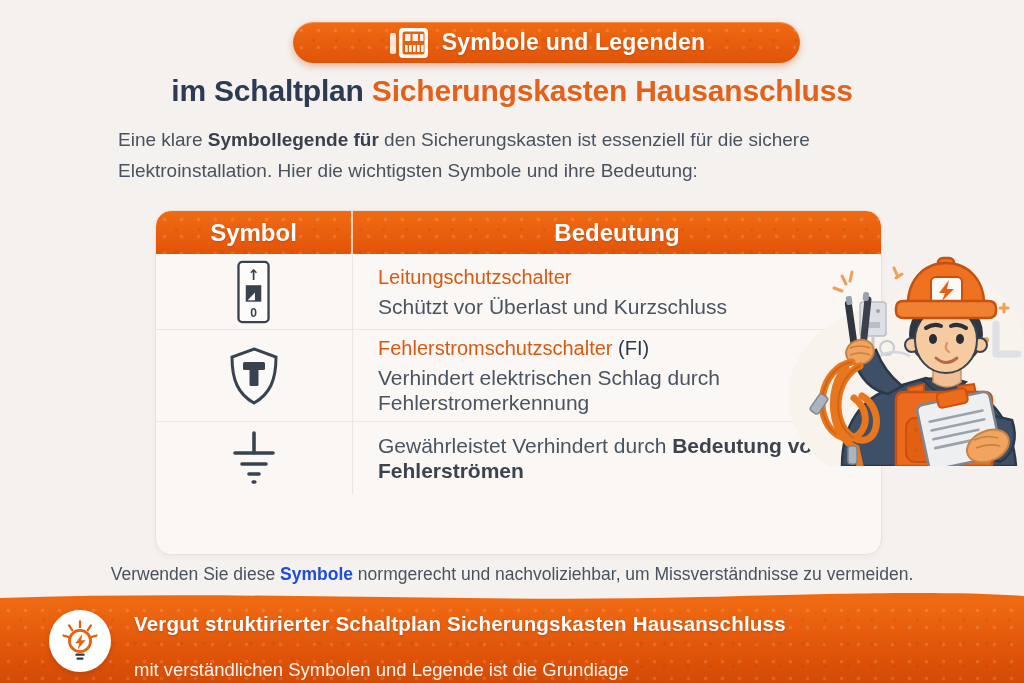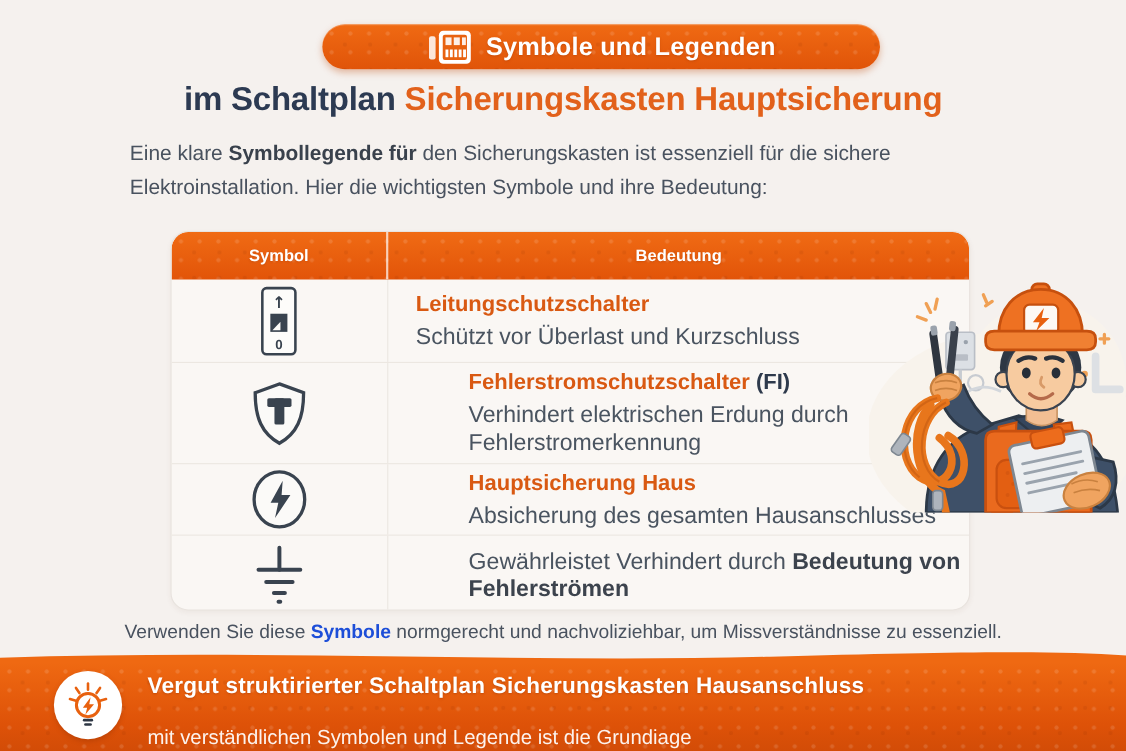--- a/index.html
+++ b/index.html
@@ -41,31 +41,31 @@
   .card{
     left:155px;top:210px;width:727px;height:345px;
     background:#FAF7F4;border:1px solid #E8E3DE;border-radius:16px;
     box-shadow:0 2px 5px rgba(90,60,30,.05);
     box-sizing:border-box;overflow:hidden;
   }
   .thead{position:relative;height:43px;display:flex;
     background:linear-gradient(180deg,#F06B14,#E25409);
     border-radius:15px 15px 0 0;overflow:hidden;}
   .th{display:flex;align-items:center;justify-content:center;
-    color:#fff;font-size:15px;font-weight:700;position:relative;z-index:1;
+    color:#fff;font-size:24px;font-weight:700;position:relative;z-index:1;
     text-shadow:0 1px 2px rgba(150,50,0,.3);}
   .th-sym{width:197px;border-right:2px solid rgba(255,255,255,.7);box-sizing:border-box;}
   .th-mean{flex:1;text-align:center;}
   .trow{display:flex;}
-  .trow + .trow{border-top:1px solid #ECE7E1;gap:48px;}
+  .trow + .trow{border-top:1px solid #ECE7E1;}
   .cell-sym{width:197px;box-sizing:border-box;border-right:1px solid #ECE7E1;
     display:flex;align-items:center;justify-content:center;}
   .cell-txt{flex:1;display:flex;flex-direction:column;justify-content:center;
     padding-left:25px;gap:5px;box-sizing:border-box;}
-  .row-title{font-size:20px;font-weight:700;color:#D95912;line-height:24px;}
+  .row-title{font-size:20px;font-weight:400;color:#D95912;line-height:24px;}
   .row-title .suffix{color:#2E3A4C;}
   .row-desc{font-size:21px;color:#4A5460;line-height:25px;}
   .row-desc b{font-weight:700;color:#3C434D;}
   
   .caption{left:0;top:564px;width:1024px;text-align:center;
     font-size:17.5px;color:#49525F;}
   .caption b{color:#1d4ed8;}
   
   .footer-wave{left:0;top:588px;width:1024px;height:16px;}
   .footer{
@@ -101,21 +101,21 @@
     <rect x="25" y="19" width="2.6" height="7" fill="#ffffff"></rect>
     <rect x="29" y="19" width="2.6" height="7" fill="#ffffff"></rect>
     <rect x="33" y="19" width="2.6" height="7" fill="#ffffff"></rect>
   </svg>
   <span class="badge-label">Symbole und Legenden</span>
 </div>
 
 <div class="abs title">
   <span class="t-navy">im Schaltplan</span>
   <span> </span>
-  <span class="t-orange">Sicherungskasten Hauptsicherung</span>
+  <span class="t-orange">Sicherungskasten Hausanschluss</span>
 </div>
 
 <div class="abs intro">
   <span>Eine klare </span><b>Symbollegende für</b><span> den Sicherungskasten ist essenziell für die sichere</span><br>
   <span>Elektroinstallation. Hier die wichtigsten Symbole und ihre Bedeutung:</span>
 </div>
 
 <div class="abs card">
   <div class="thead dots">
     <div class="th th-sym">Symbol</div>
@@ -141,36 +141,24 @@
   <div class="trow" style="height:91px">
     <div class="cell-sym">
       <svg width="56" height="62" viewBox="0 0 56 62">
         <path d="M28,4 L50,12 C50,35 44,49 28,58 C12,49 6,35 6,12 Z" fill="#FBFAF8" stroke="#39434F" stroke-width="3"></path>
         <rect x="17" y="17" width="22" height="8" rx="1.5" fill="#39434F"></rect>
         <rect x="23.5" y="17" width="9" height="24" rx="1.5" fill="#39434F"></rect>
       </svg>
     </div>
     <div class="cell-txt">
       <div class="row-title"><span>Fehlerstromschutzschalter</span><span class="suffix"> (FI)</span></div>
-      <div class="row-desc"><span>Verhindert elektrischen Erdung durch</span><b></b><div>Fehlerstromerkennung</div></div>
+      <div class="row-desc"><span>Verhindert elektrischen Schlag durch</span><b></b><div>Fehlerstromerkennung</div></div>
     </div>
   </div>
 
-  <div class="trow" style="height:64px">
-    <div class="cell-sym">
-      <svg width="54" height="56" viewBox="0 0 54 56">
-        <ellipse cx="27" cy="28" rx="23" ry="25" fill="#FBFAF8" stroke="#39434F" stroke-width="3"></ellipse>
-        <polygon points="30,11 19,31 26,31 23,45 37,24 29,24" fill="#39434F"></polygon>
-      </svg>
-    </div>
-    <div class="cell-txt">
-      <div class="row-title"><span>Hauptsicherung Haus</span><span class="suffix"></span></div>
-      <div class="row-desc"><span>Absicherung des gesamten Hausanschlusses</span><b></b><div></div></div>
-    </div>
-  </div>
 
   <div class="trow" style="height:72px">
     <div class="cell-sym">
       <svg width="56" height="60" viewBox="0 0 56 60">
         <g stroke="#39434F" stroke-width="3.6" stroke-linecap="round">
           <line x1="28" y1="5" x2="28" y2="25"></line>
           <line x1="9" y1="25" x2="47" y2="25"></line>
           <line x1="16" y1="36" x2="40" y2="36"></line>
           <line x1="23" y1="46" x2="33" y2="46"></line>
           <line x1="27.2" y1="54" x2="28.8" y2="54"></line>
@@ -304,21 +292,21 @@
           <rect x="141" y="29" width="31" height="27" rx="5" fill="#FDF9F4" stroke="#C6500E" stroke-width="2"></rect>
           <polygon points="159,32 149,45 155,45 152,53 164,41 157,41" fill="#E8610F"></polygon>
           <path d="M106,60 Q106,53 114,53 L198,53 Q206,53 206,60 L206,63 Q206,70 198,70 L114,70 Q106,70 106,63 Z" fill="#F08032" stroke="#C6500E" stroke-width="2.5"></path>
         </g>
       </g>
     </g>
   </g>
 </svg>
 
 <div class="abs caption">
-  <span>Verwenden Sie diese </span><b>Symbole</b><span> normgerecht und nachvoliziehbar, um Missverständnisse zu essenziell.</span>
+  <span>Verwenden Sie diese </span><b>Symbole</b><span> normgerecht und nachvoliziehbar, um Missverständnisse zu vermeiden.</span>
 </div>
 
 <svg class="abs footer-wave" viewBox="0 0 1024 16" preserveAspectRatio="none">
   <path d="M0,10 C240,2 480,15 700,9 C860,5 950,3 1024,8 L1024,16 L0,16 Z" fill="#EF6912"></path>
 </svg>
 <div class="abs footer dots"></div>
 <div class="abs fcircle">
   <svg width="50" height="52" viewBox="0 0 64 64">
     <g stroke="#E8610F" stroke-width="3" stroke-linecap="round">
       <line x1="32" y1="7" x2="32" y2="14"></line>

